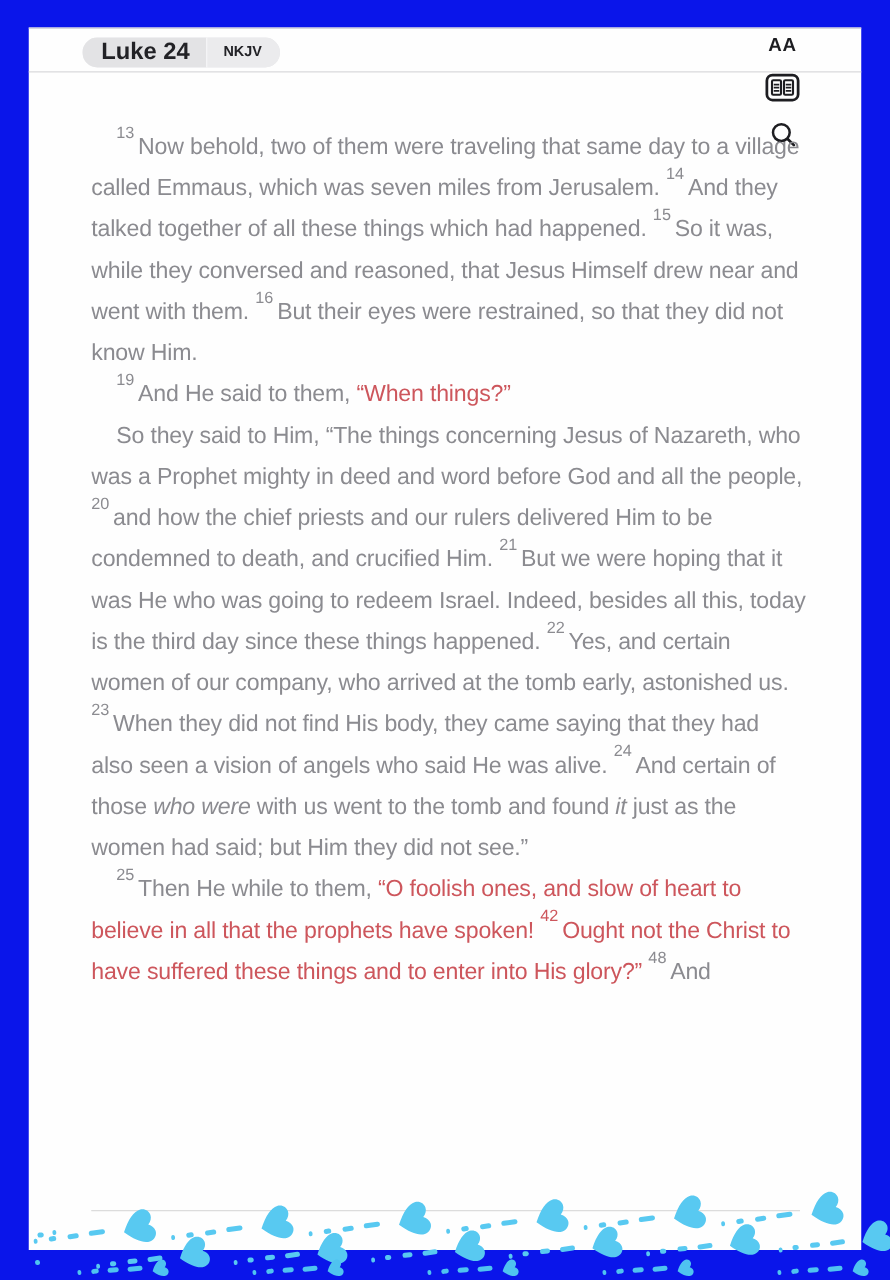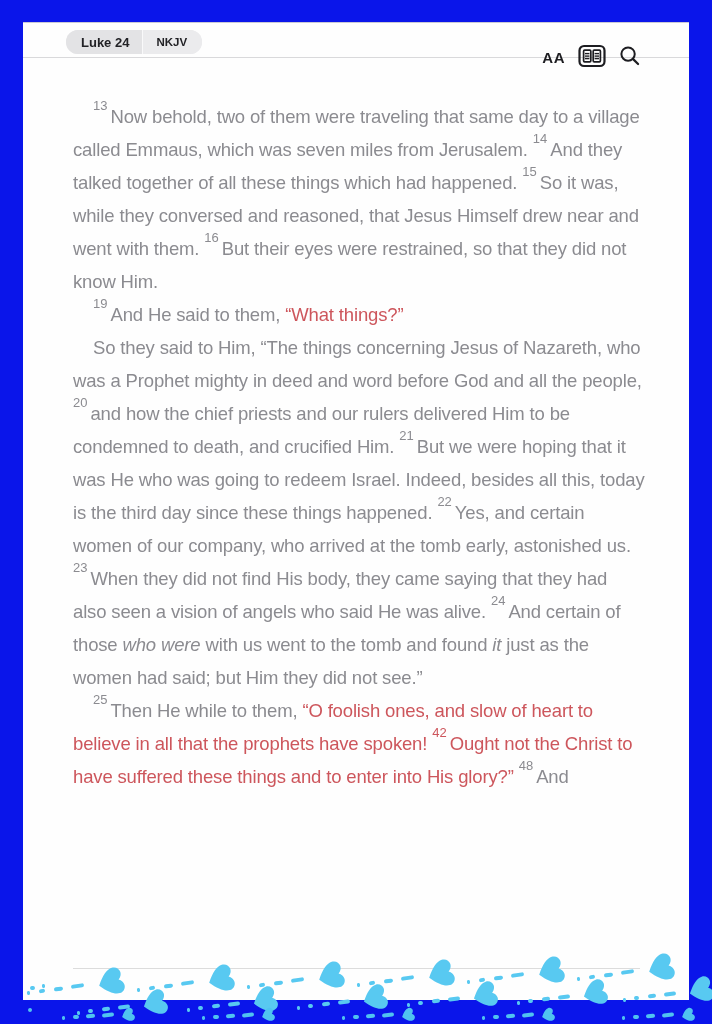--- a/index.html
+++ b/index.html
@@ -25,26 +25,26 @@
     border-bottom:1px solid var(--sep);
   }
   .ref-pill{
     position:absolute;left:43px;top:7px;height:24px;border-radius:12px;
     display:flex;align-items:stretch;overflow:hidden;background:var(--pillbg);
     border:none;cursor:pointer;
   }
   .ref-book,.ref-version{
     display:flex;align-items:center;color:var(--ink);font-weight:bold;
   }
-  .ref-book{padding:0 13px 0 15px;font-size:13px;background:var(--pilldark);}
+  .ref-book{padding:0 13px 0 15px;font-size:19px;background:var(--pilldark);}
   .ref-version{padding:0 15px 0 13px;font-size:11.5px;background:var(--pilllight);}
   .pill-div{width:1px;background:#f9f9fa;}
   .hdr-actions{
-    position:absolute;right:49px;top:21px;height:26px;
-    display:flex;align-items:center;gap:13px;
+    position:absolute;right:49px;top:5px;height:26px;
+    display:flex;align-items:center;gap:13px;flex-direction:column;
   }
   .icon-btn{
     background:none;border:none;padding:0;cursor:pointer;color:#1d1d21;
     display:flex;align-items:center;justify-content:center;height:26px;
   }
   .aa-btn{font-size:15px;font-weight:bold;letter-spacing:0.5px;color:#1d1d21;}
   
   .passage-h{
     position:absolute;left:50px;top:41px;
     font-size:17.5px;font-weight:bold;color:var(--heading);letter-spacing:0.1px;
@@ -108,21 +108,21 @@
               <line x1="14.8" y1="14.8" x2="20" y2="20" stroke="currentColor" stroke-width="2.3" stroke-linecap="round"></line>
             </svg>
           </span>
         </button>
       </div>
     </div>
 
 
     <div class="prose" id="prose">
         <p><sup class="v">13</sup><span class="">Now behold, two of them were traveling that same day to a village called Emmaus, which was seven miles from Jerusalem. </span><sup class="v">14</sup><span class="">And they talked together of all these things which had happened. </span><sup class="v">15</sup><span class="">So it was, while they conversed and reasoned, that Jesus Himself drew near and went with them. </span><sup class="v">16</sup><span class="">But their eyes were restrained, so that they did not know Him.</span></p>
-        <p><sup class="v">19</sup><span class="">And He said to them, </span><span class="red ">“What things?”</span></p>
+        <p><sup class="v">19</sup><span class="">And He said to them, </span><span class="red ">“When things?”</span></p>
         <p><span class="">So they said to Him, “The things concerning Jesus of Nazareth, who was a Prophet mighty in deed and word before God and all the people, </span><sup class="v">20</sup><span class="">and how the chief priests and our rulers delivered Him to be condemned to death, and crucified Him. </span><sup class="v">21</sup><span class="">But we were hoping that it was He who was going to redeem Israel. Indeed, besides all this, today is the third day since these things happened. </span><sup class="v">22</sup><span class="">Yes, and certain women of our company, who arrived at the tomb early, astonished us. </span><sup class="v">23</sup><span class="">When they did not find His body, they came saying that they had also seen a vision of angels who said He was alive. </span><sup class="v">24</sup><span class="">And certain of those </span><span class="it">who were</span><span class=""> with us went to the tomb and found </span><span class="it">it</span><span class=""> just as the women had said; but Him they did not see.”</span></p>
         <p><sup class="v">25</sup><span class="">Then He while to them, </span><span class="red ">“O foolish ones, and slow of heart to believe in all that the prophets have spoken! </span><sup class="v red">42</sup><span class="red ">Ought not the Christ to have suffered these things and to enter into His glory?” </span><sup class="v">48</sup><span class="">And</span></p>
       </div>
 
     <div class="hairline"></div>
   </div>
 
   <div class="decor" id="decor">
       <div class="heart" style="left: 95px; top: 966px; transform: rotate(72deg);">
         <svg width="32" height="32" viewBox="0 0 24 24">

